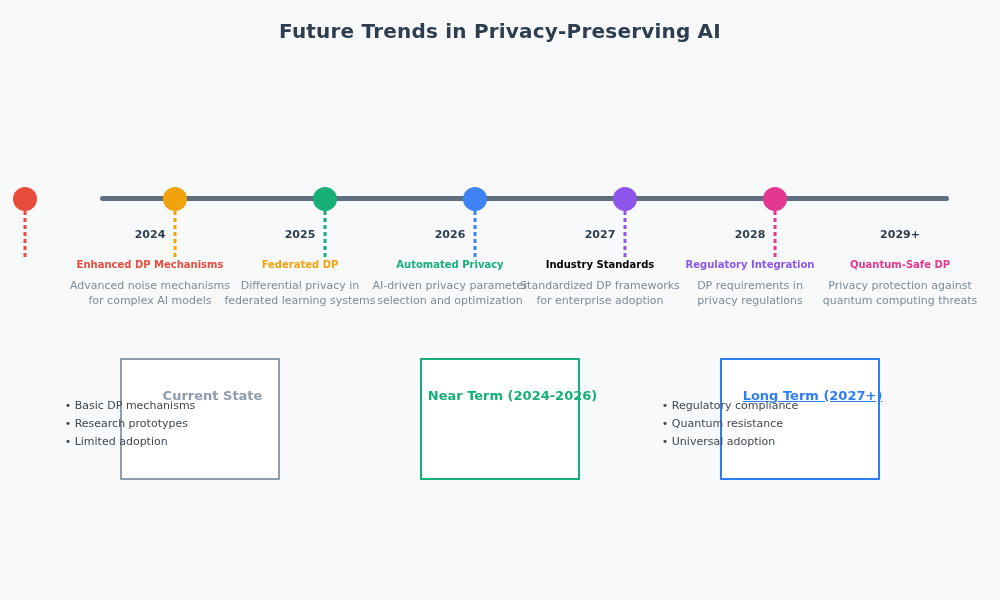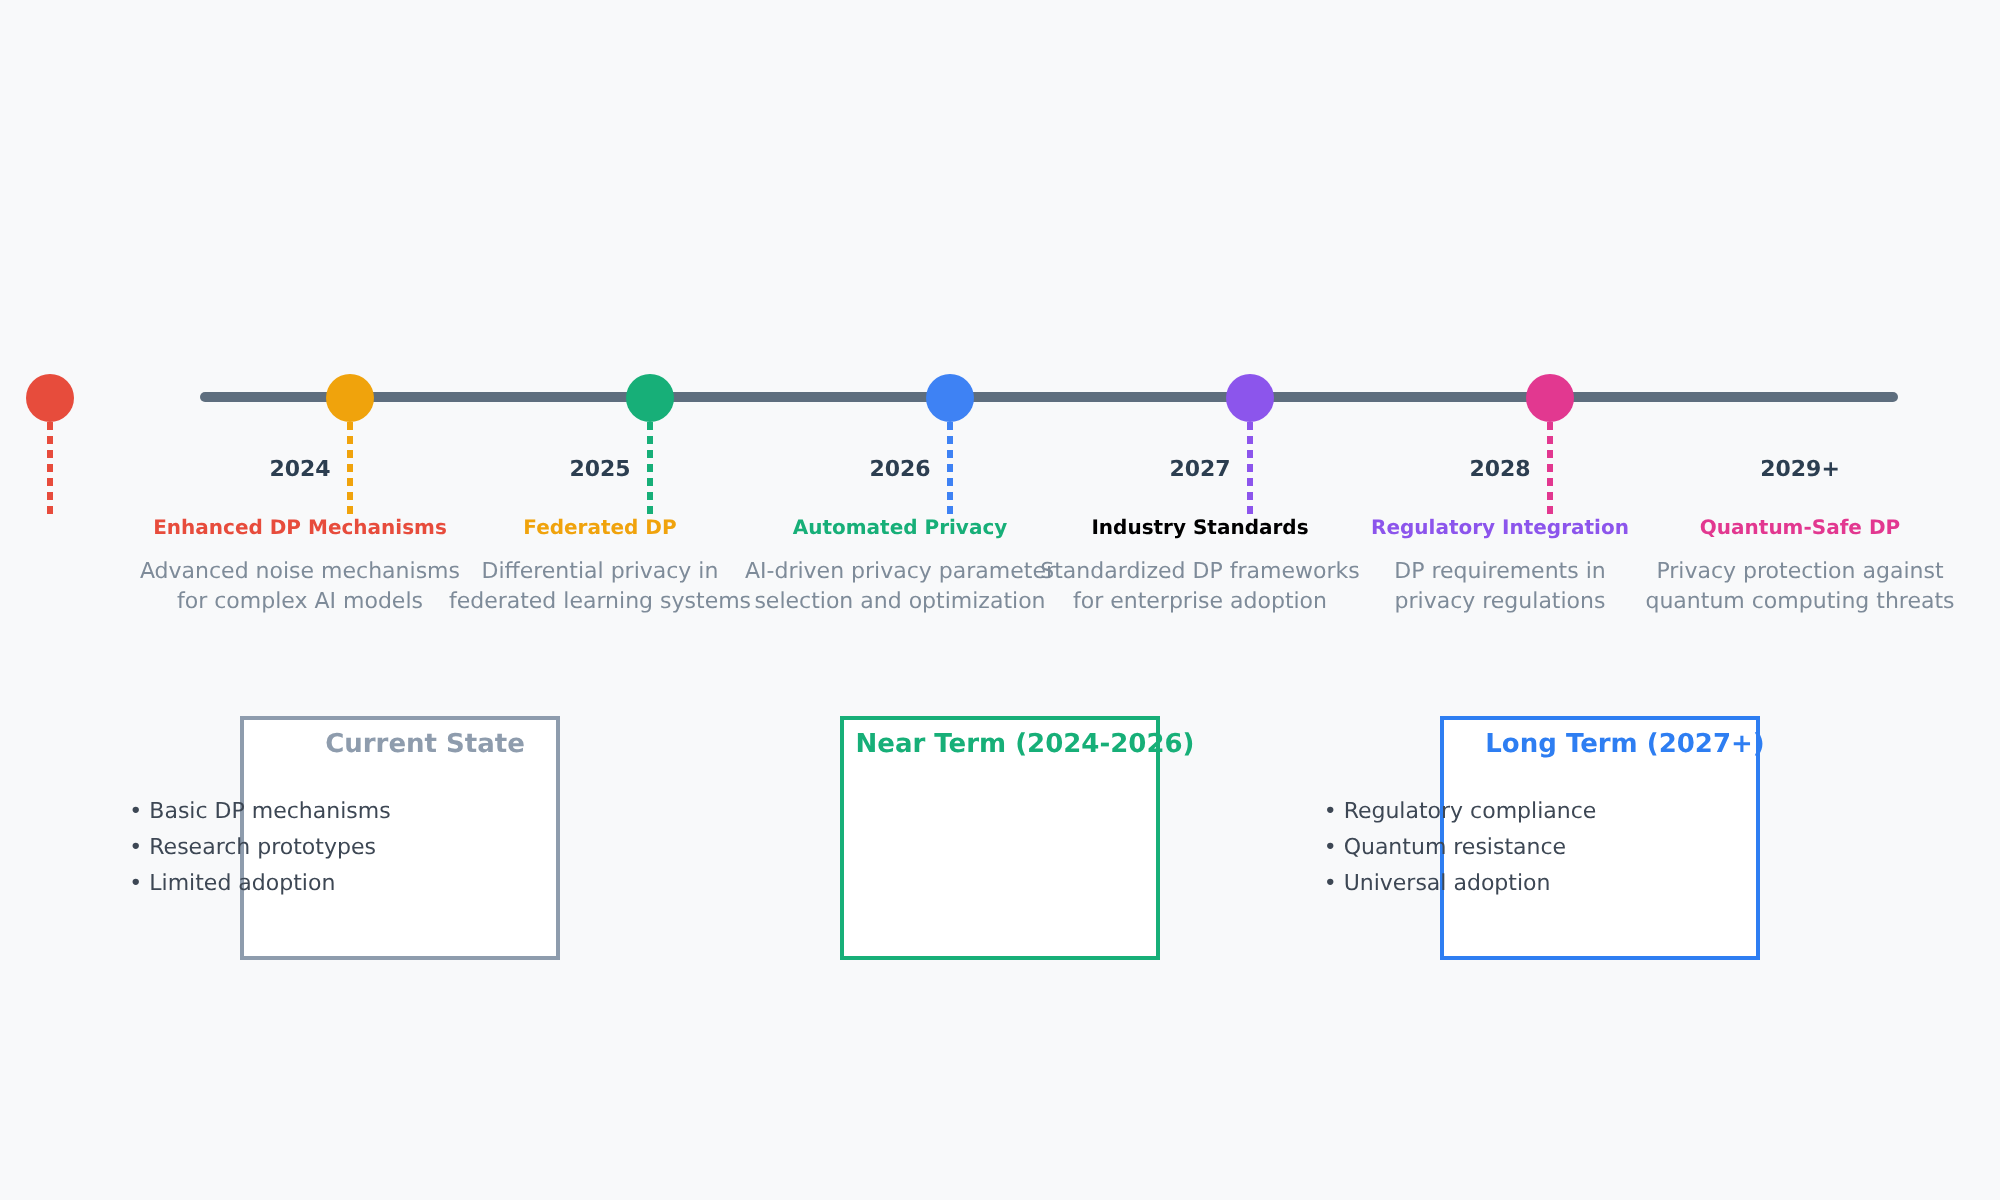--- a/index.html
+++ b/index.html
@@ -29,39 +29,40 @@
     background:repeating-linear-gradient(to bottom, currentColor 0 4px, transparent 4px 7px);
   }
   .year { top:46px; font-size:11px; font-weight:bold; color:#2c3e50; line-height:18px; }
   .mtitle { top:77px; font-size:10px; font-weight:bold; line-height:16px; white-space:pre; }
   .mdesc { top:98px; font-size:11px; color:#7e8b99; line-height:15px; white-space:pre; }
   .sbox {
     position:absolute; top:358px; width:160px; height:122px;
     background:#ffffff; border:2px solid; box-sizing:border-box;
   }
   .sbox-title {
-    position:absolute; top:364px; width:185px;
+    position:absolute; top:387px; width:185px;
     text-align:center; font-size:13px; font-weight:bold; line-height:17px; white-space:pre;
   }
   .sbox-items {
     position:absolute; top:397px; transform:translateX(-50%);
     font-size:11px; color:#3d4754; line-height:18px;
     white-space:pre; text-align:left; z-index:3;
   }
   .box1 { left:120px; } .box2 { left:420px; } .box3 { left:720px; }
-  .bt1 { left:120px; } .bt2 { left:420px; } .bt3 { left:720px; }
+  .bt1 { left:120px; } .bt2 { left:420px; } .bt3 { left:720px;text-decoration:underline; }
   .bi1 { left:130px; } .bi2 { left:430px; } .bi3 { left:730px; }
   .m1 { left:25px; } .m2 { left:175px; } .m3 { left:325px; }
   .m4 { left:475px; } .m5 { left:625px; } .m6 { left:775px; }
 </style>
 </head>
 <body>
 
 <div class="canvas">
 
+  <div class="page-title">Future Trends in Privacy-Preserving AI</div>
 
   <div class="timeline-line"></div>
 
   <div class="milestone m1">
     <div class="dot" style="background: rgb(231, 76, 60);"></div>
     <div class="stem" style="color: rgb(231, 76, 60);"></div>
     <div class="year">2024</div>
     <div class="mtitle" style="color: rgb(231, 76, 60);">Enhanced DP Mechanisms</div>
     <div class="mdesc">Advanced noise mechanisms
 for complex AI models</div>

